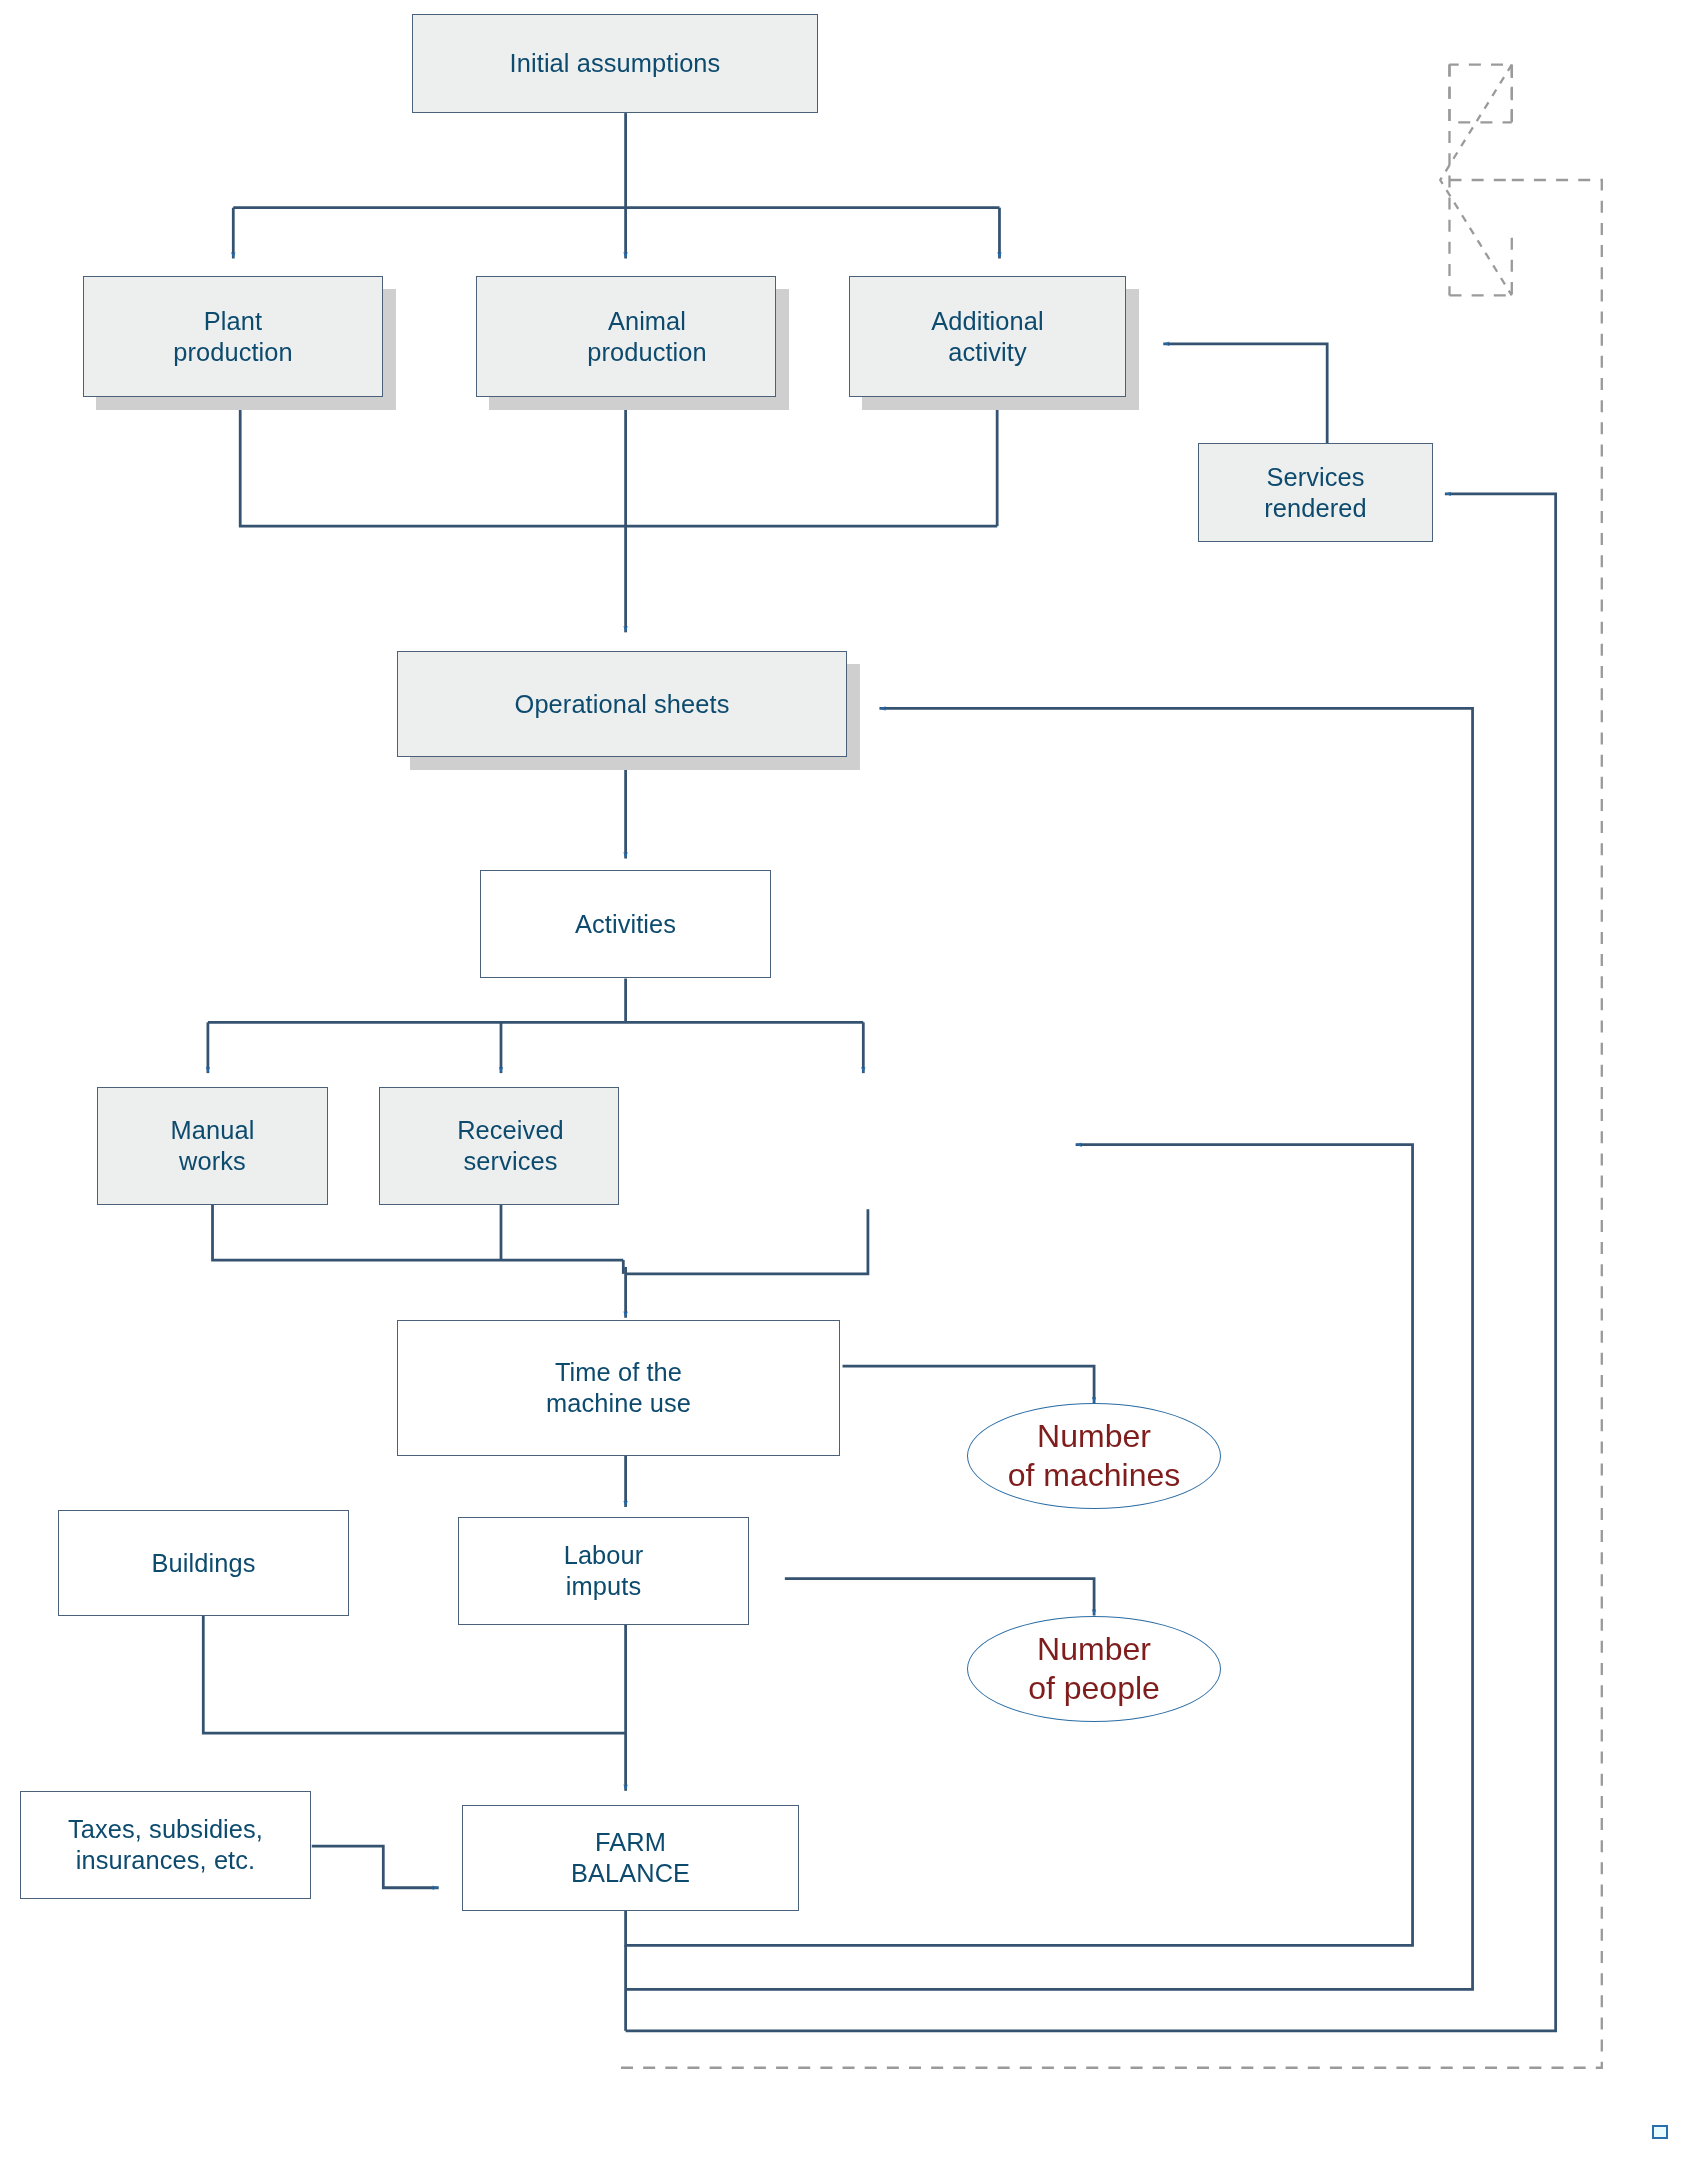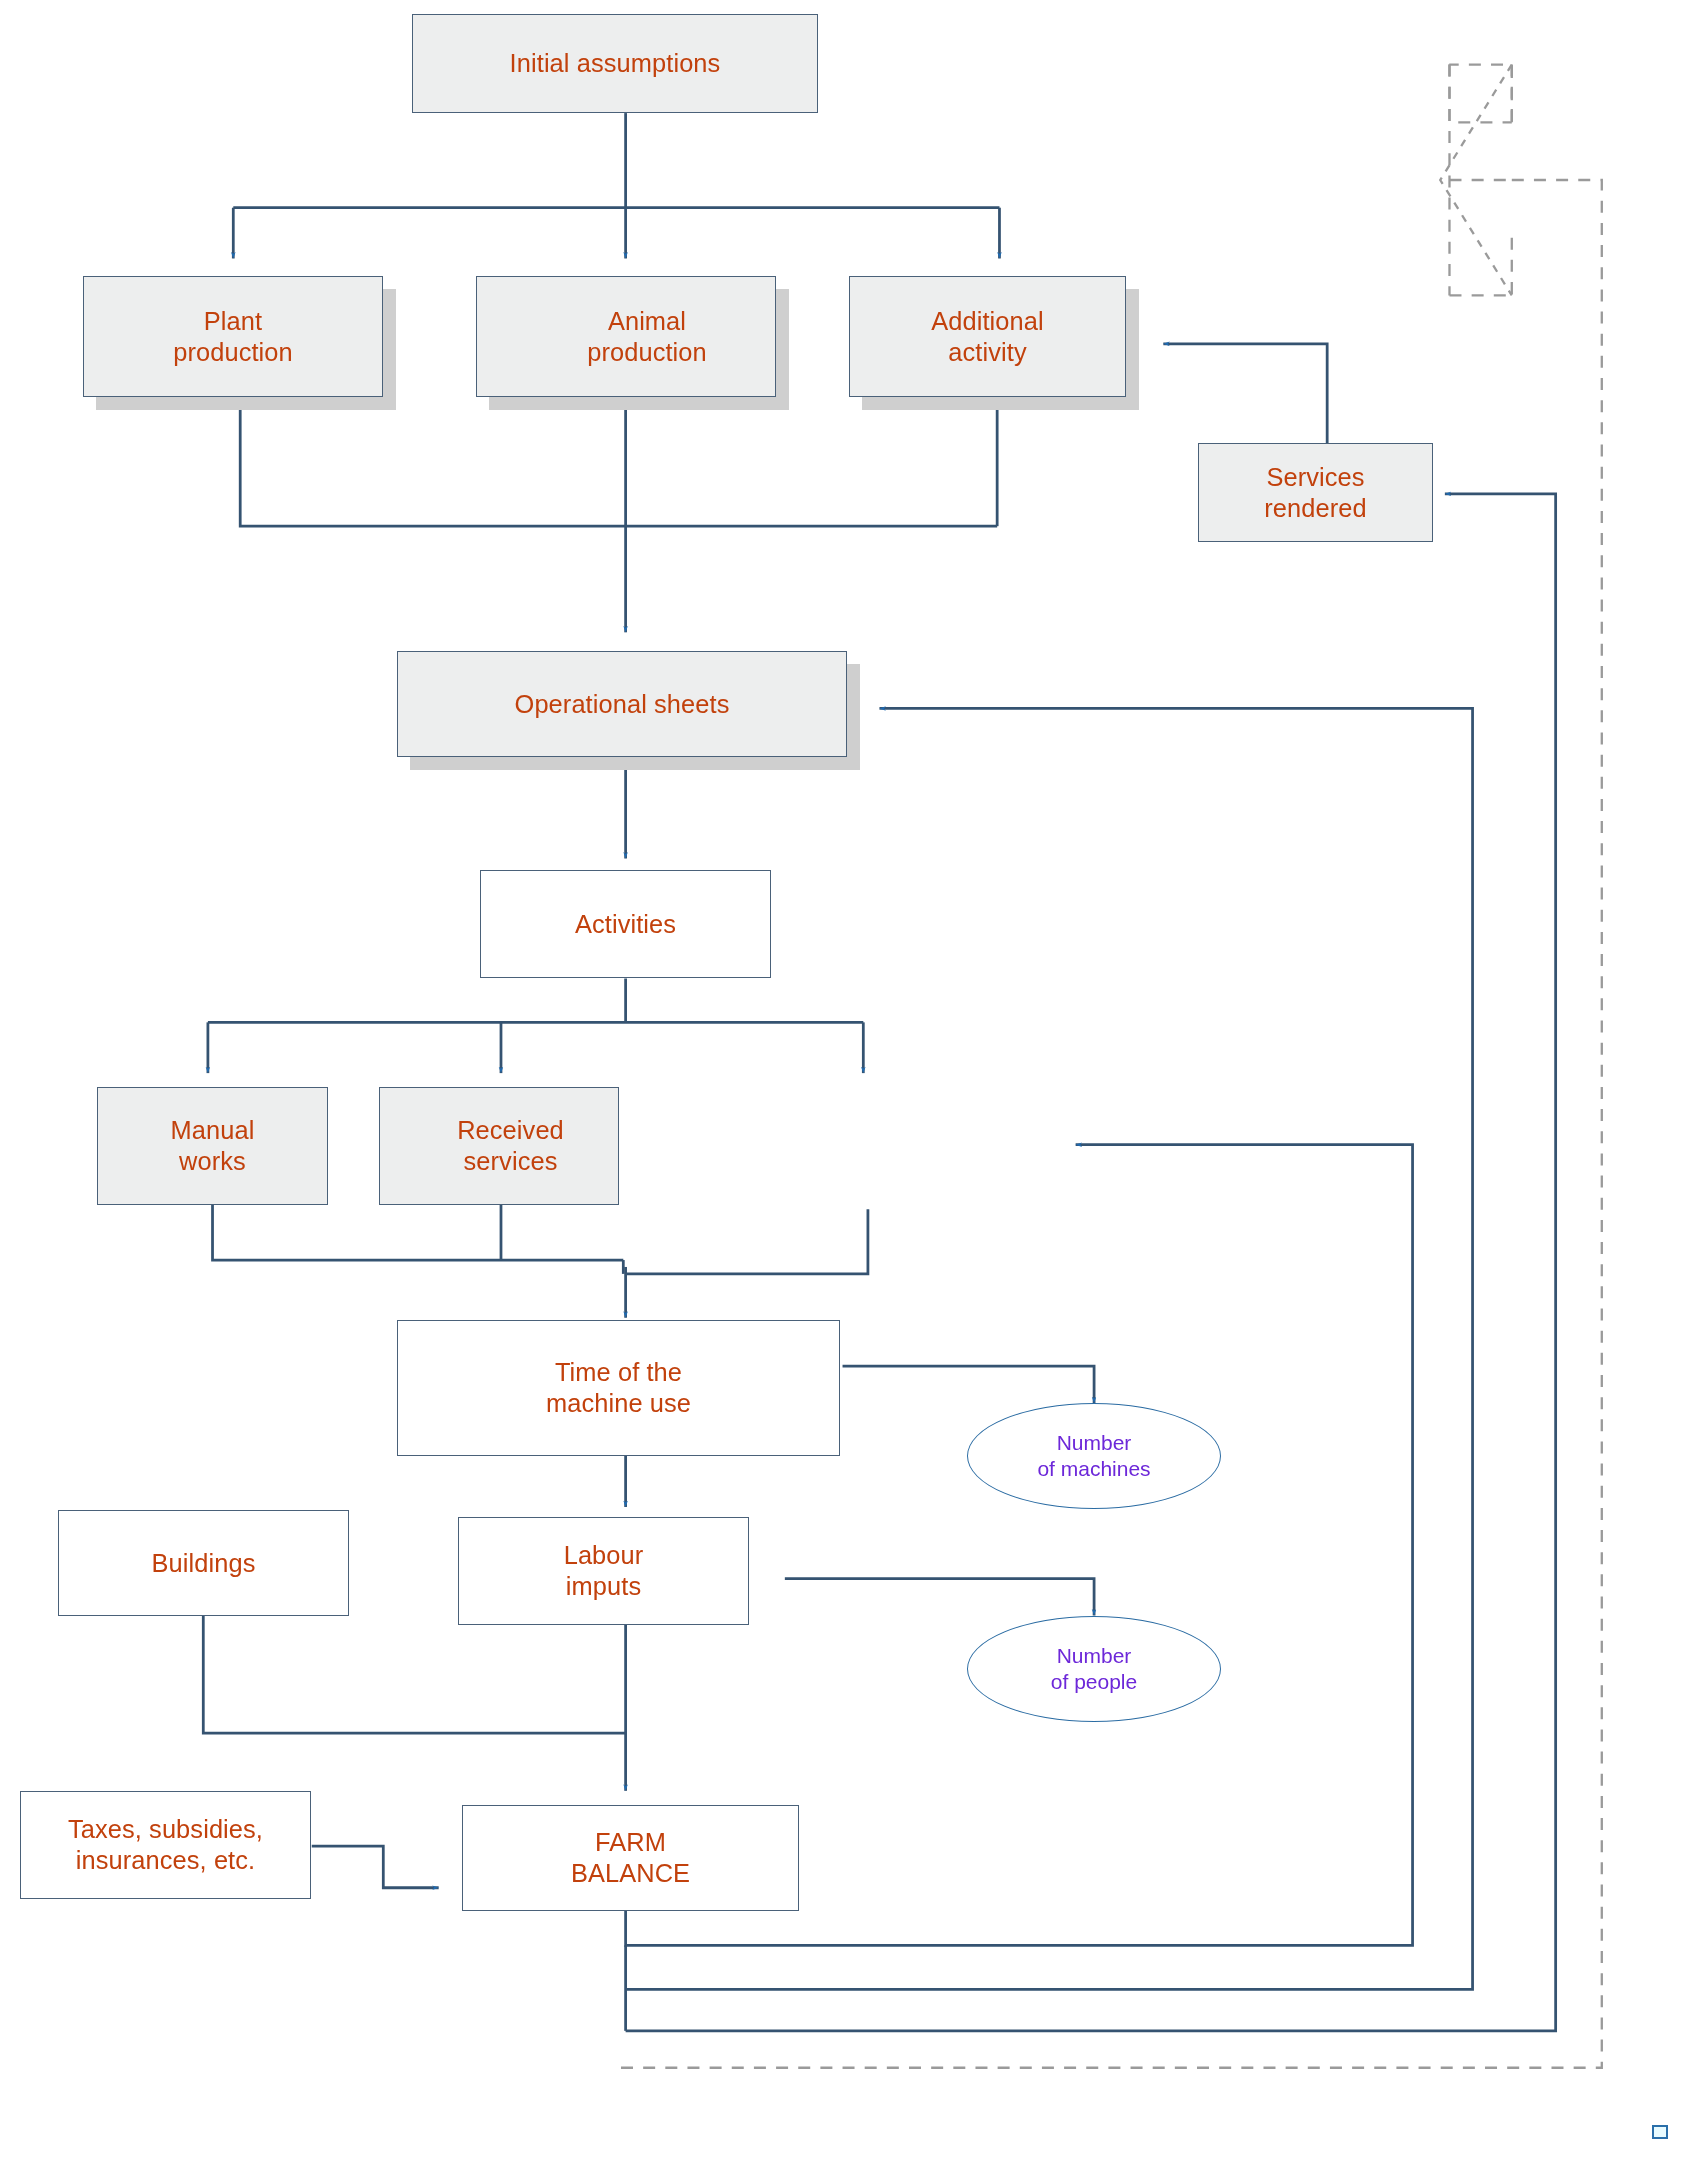--- a/index.html
+++ b/index.html
@@ -1,28 +1,28 @@
 <!DOCTYPE html>
 <html style="font-size:7.4px"><head>
 <meta charset="utf-8">
 <title>Farm model flowchart</title>
 <style>
   html,body{margin:0;padding:0;background:#ffffff;}
   body{font-family:"Liberation Sans", sans-serif;}
   #stage{position:relative;width:1704px;height:2161px;background:#ffffff;overflow:hidden;}
   #edges{position:absolute;left:0;top:0;width:1704px;height:2161px;}
   .node{position:absolute;box-sizing:border-box;display:flex;align-items:center;
-        justify-content:center;text-align:center;color:#c2410c;
+        justify-content:center;text-align:center;color:#0c4a6e;
         font-size:25.4px;line-height:1.22;letter-spacing:0.1px;}
   .rect{border:1.8px solid #4a6179;background:#ffffff;}
   .shaded{background:#edeeee;}
   .shadow{box-shadow:13px 13px 0 0 #cfcfcf;}
   .ell{position:absolute;box-sizing:border-box;display:flex;align-items:center;
-       justify-content:center;text-align:center;color:#6d28d9;
-       font-size:21px;line-height:1.22;border:1.8px solid #2b6ca3;border-radius:50%;
+       justify-content:center;text-align:center;color:#7f1d1d;
+       font-size:32px;line-height:1.22;border:1.8px solid #2b6ca3;border-radius:50%;
        background:#ffffff;}
   .lbl{white-space:pre-line;position:relative;z-index:2;}
   .marker-sq{position:absolute;width:12px;height:10.2px;border:2.3px solid #2a6faa;background:#e8fbff;}
 </style>
 </head>
 <body>
 
 <div id="stage">
 
   <svg id="edges" viewBox="0 0 3691 4682">

